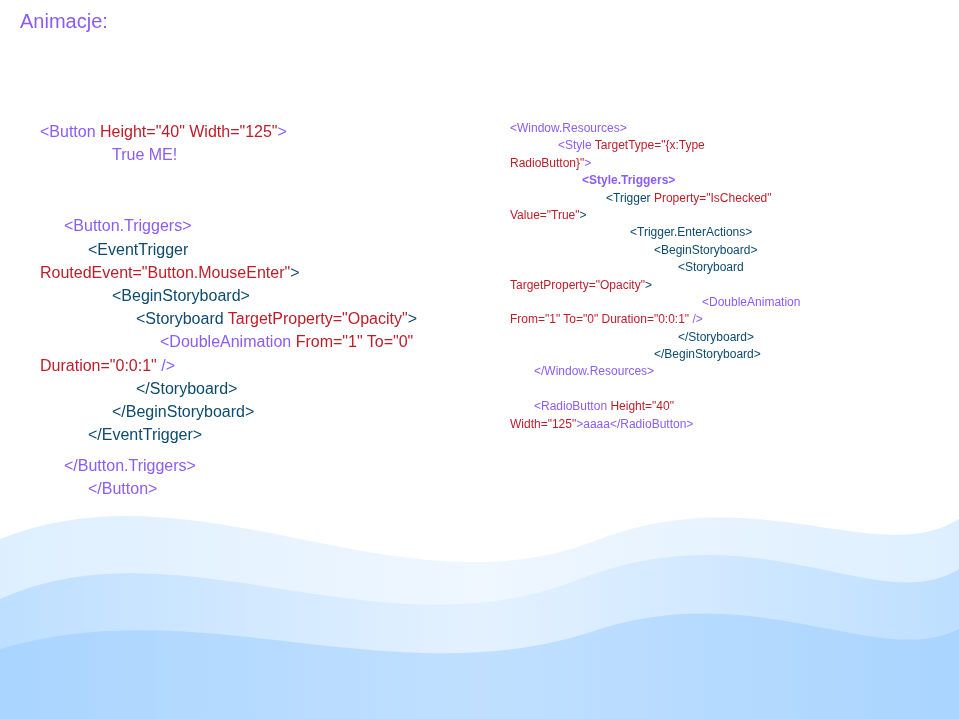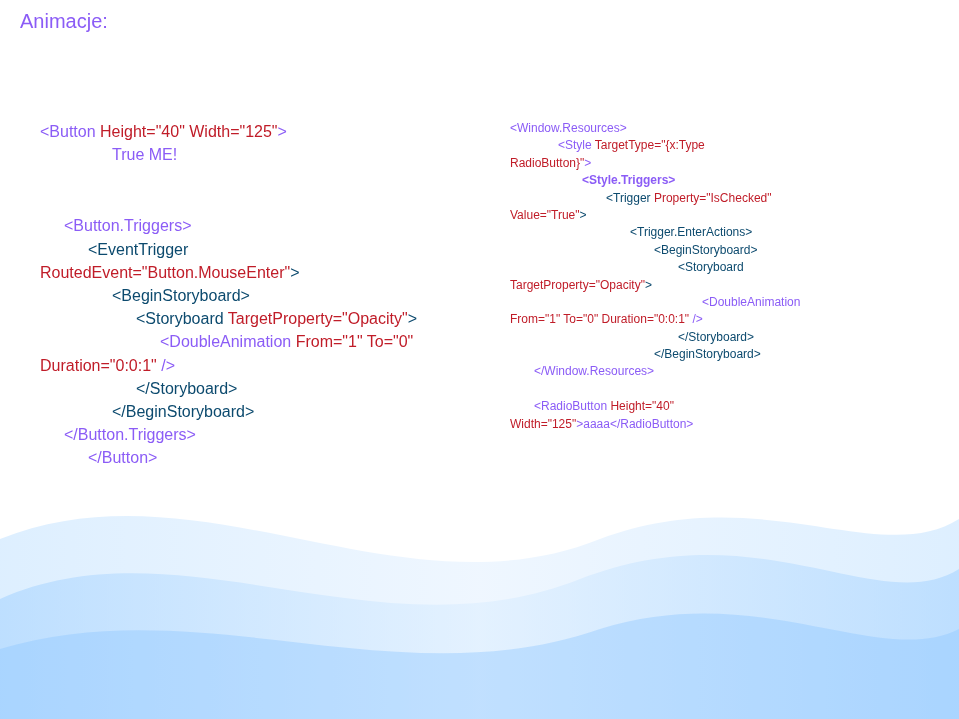--- a/index.html
+++ b/index.html
@@ -78,21 +78,22 @@
     <div class="line" style="padding-left: 72px;"><span class="blue">True ME!</span></div>
     <div class="line" style="padding-left: 24px; margin-top: 48px;"><span class="blue">&lt;Button.Triggers&gt;</span></div>
     <div class="line" style="padding-left: 48px;"><span class="teal">&lt;EventTrigger</span></div>
     <div class="line" style="padding-left: 0px;"><span class="red">RoutedEvent="Button.MouseEnter"</span><span class="teal">&gt;</span></div>
     <div class="line" style="padding-left: 72px;"><span class="teal">&lt;BeginStoryboard&gt;</span></div>
     <div class="line" style="padding-left: 96px;"><span class="teal">&lt;Storyboard </span><span class="red">TargetProperty="Opacity"</span><span class="teal">&gt;</span></div>
     <div class="line" style="padding-left: 120px;"><span class="blue">&lt;DoubleAnimation </span><span class="red">From="1" To="0"</span></div>
     <div class="line" style="padding-left: 0px;"><span class="red">Duration="0:0:1"</span><span class="blue"> /&gt;</span></div>
     <div class="line" style="padding-left: 96px;"><span class="teal">&lt;/Storyboard&gt;</span></div>
     <div class="line" style="padding-left: 72px;"><span class="teal">&lt;/BeginStoryboard&gt;</span></div>
-    <div class="line" style="padding-left: 24px;"><span class="blue">&lt;/Button.Triggers&gt;</span></div>
+    <div class="line" style="padding-left: 48px;"><span class="teal">&lt;/EventTrigger&gt;</span></div>
+    <div class="line" style="padding-left: 24px; margin-top: 8px;"><span class="blue">&lt;/Button.Triggers&gt;</span></div>
     <div class="line" style="padding-left: 0px; margin-left: 48px;"><span class="blue">&lt;/Button&gt;</span></div>
   </div>
 <div class="right-block">
     <div class="line" style="padding-left: 0px;"><span class="blue">&lt;Window.Resources&gt;</span></div>
     <div class="line" style="padding-left: 48px;"><span class="blue">&lt;Style</span><span class="red"> TargetType="{x:Type</span></div>
     <div class="line" style="padding-left: 0px;"><span class="red">RadioButton}"</span><span class="blue">&gt;</span></div>
     <div class="line" style="padding-left: 72px; font-weight: bold;"><span class="blue">&lt;Style.Triggers&gt;</span></div>
     <div class="line" style="padding-left: 96px;"><span class="teal">&lt;Trigger</span><span class="red"> Property="IsChecked"</span></div>
     <div class="line" style="padding-left: 0px;"><span class="red">Value="True"</span><span class="teal">&gt;</span></div>
     <div class="line" style="padding-left: 120px;"><span class="teal">&lt;Trigger.EnterActions&gt;</span></div>

